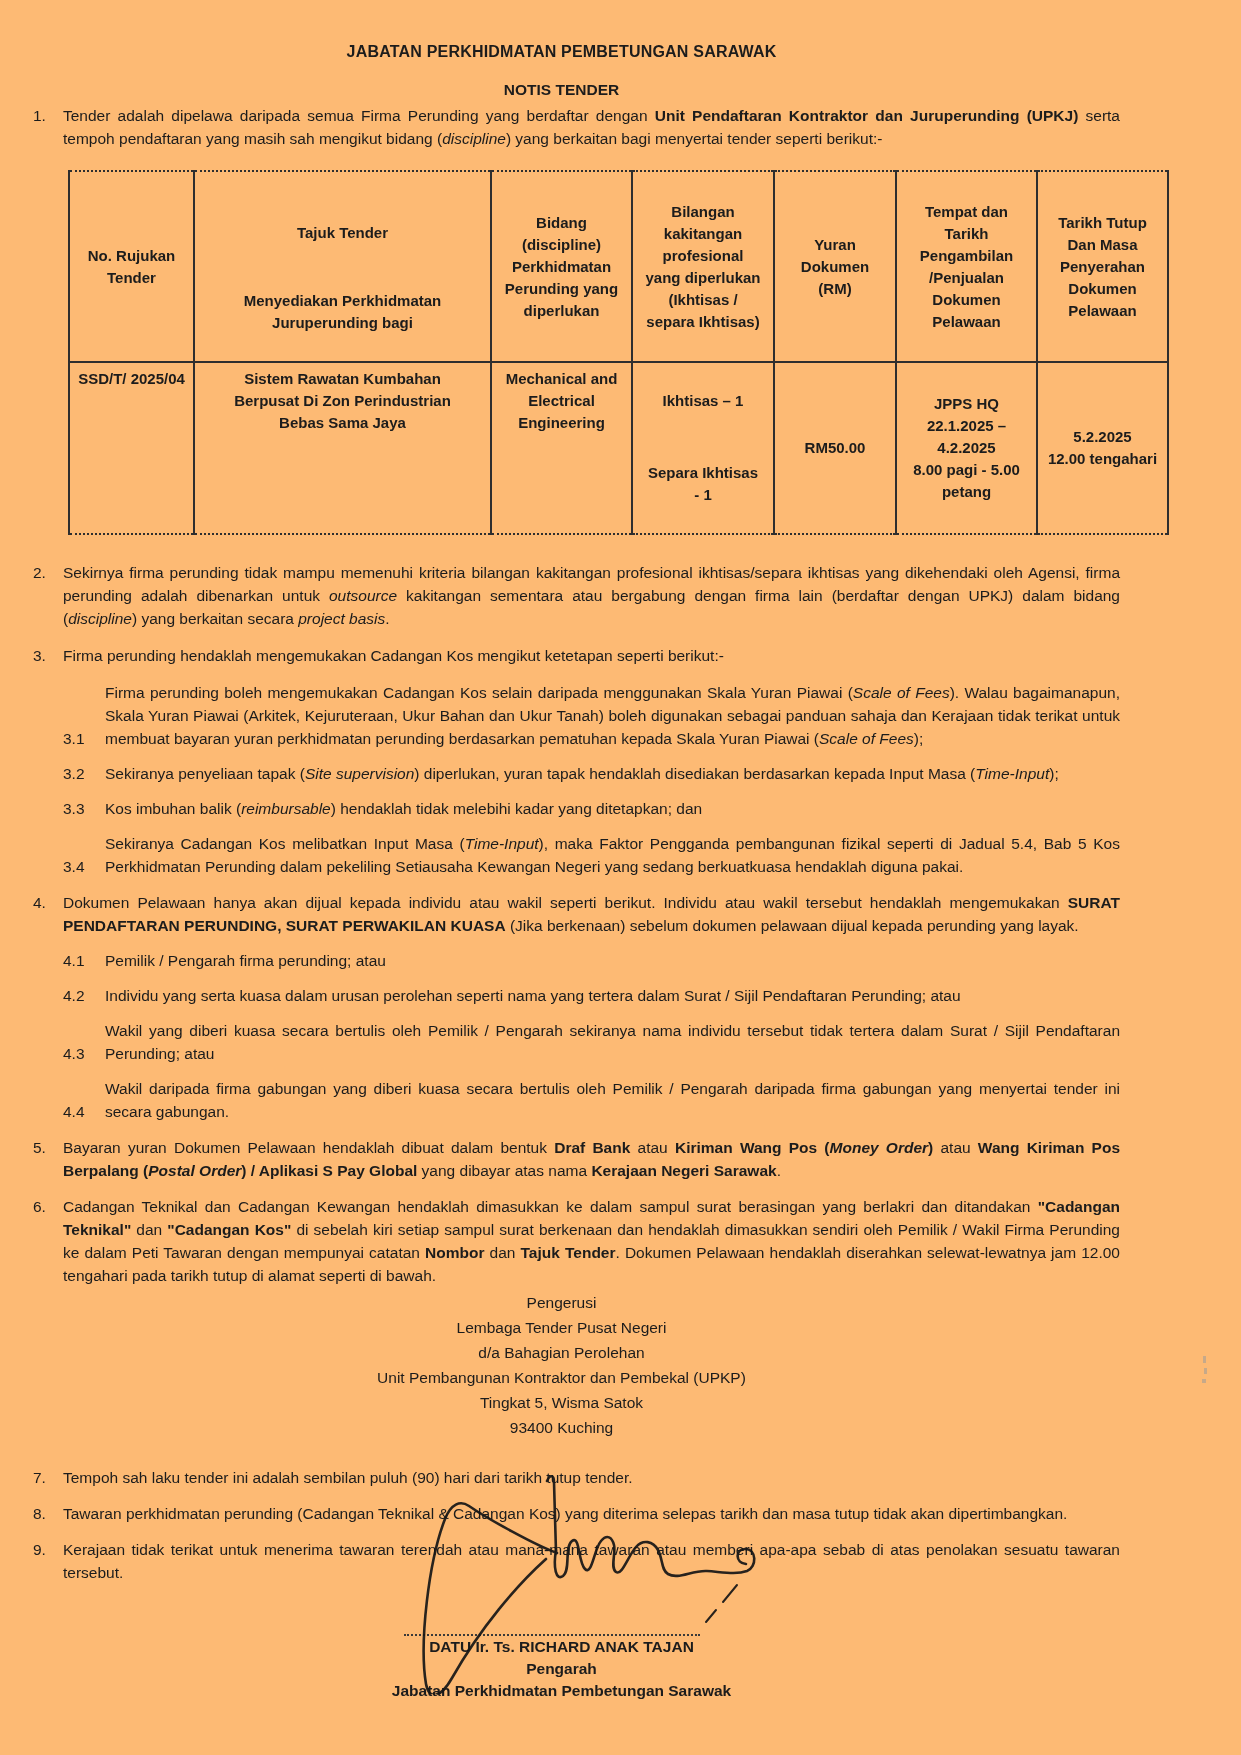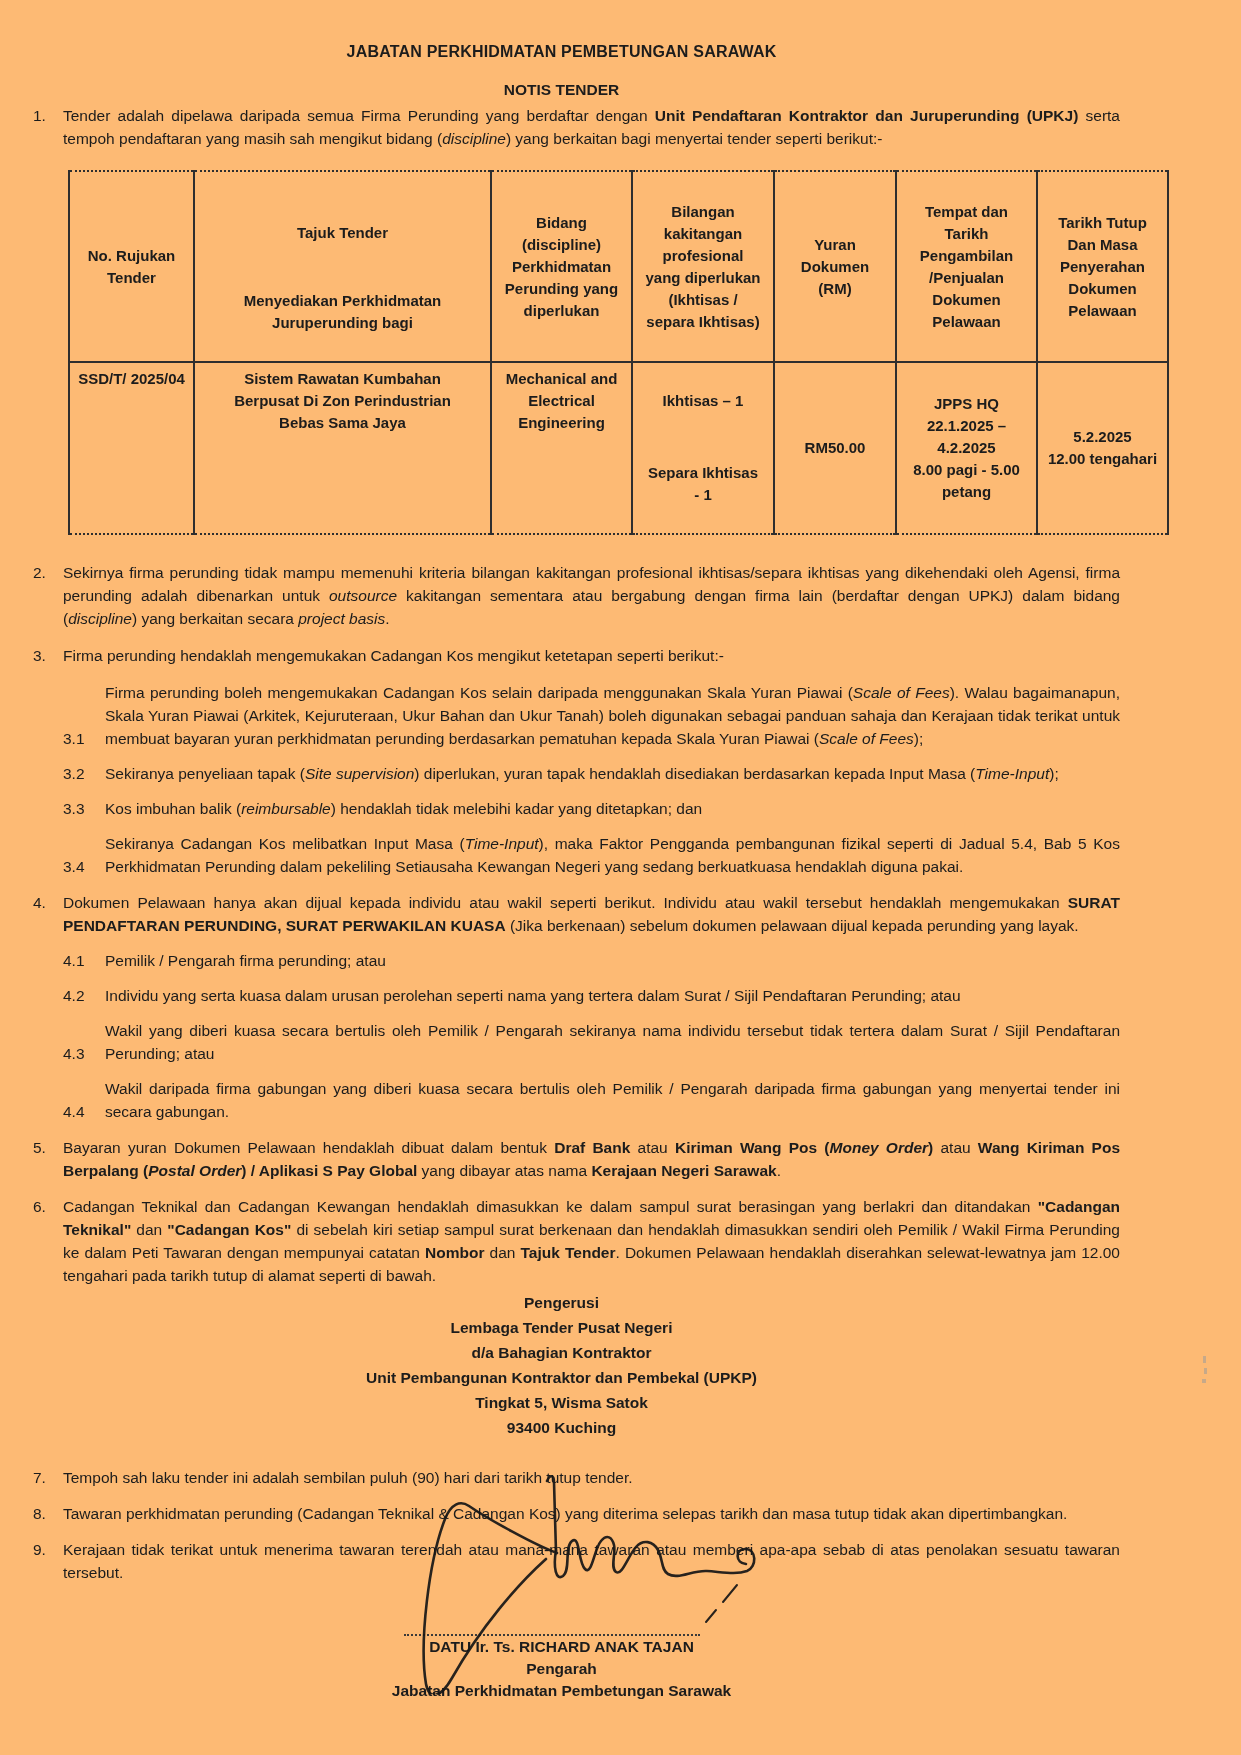--- a/index.html
+++ b/index.html
@@ -48,21 +48,21 @@
   table.tender thead th { vertical-align:middle; border-top-style:dotted; }
   table.tender .h-tajuk { vertical-align:top; padding-top:28px; }
   table.tender .h-tajuk .sub-line { margin-top:24px; }
   table.tender tbody td { border-bottom-style:dotted; }
   td.va-top  { vertical-align:top; padding-top:6px; }
   td.va-ref  { vertical-align:top; padding-top:24px; }
   td.va-bil  { vertical-align:top; padding-top:26px; height:122px; }
   td.va-bil .gap-line { margin-top:28px; }
   td.va-mid  { vertical-align:middle; }
 
-  .address { font-weight:bold; line-height:25px; margin-top:3px; }
+  .address { font-weight:normal; line-height:25px; margin-top:3px; }
 
   .sig-wrap { position:relative; margin:50px 30px 0 0; text-align:center; line-height:22px; }
   .sig-line { width:296px; height:0; border-bottom:2px dotted #3a3a3a; margin:0 auto; position:relative; left:-10px; }
   .sig-caption { margin-top:3px; }
   .sig-name, .sig-role, .sig-org { font-weight:bold; }
   .sig-svg { position:absolute; left:398px; top:1458px; width:380px; height:236px; pointer-events:none; }
 
   .speck { position:absolute; background:#9a9a9a; opacity:.55; }
 </style>
 </head>
@@ -203,21 +203,21 @@
   </div>
 
   <div class="item">
     <span class="num">6.</span>
     <div class="body"><span>Cadangan Teknikal dan Cadangan Kewangan hendaklah dimasukkan ke dalam sampul surat berasingan yang berlakri dan ditandakan </span><span style="font-weight: 700;">"Cadangan Teknikal"</span><span> dan </span><span style="font-weight: 700;">"Cadangan Kos"</span><span> di sebelah kiri setiap sampul surat berkenaan dan hendaklah dimasukkan sendiri oleh Pemilik / Wakil Firma Perunding ke dalam Peti Tawaran dengan mempunyai catatan </span><span style="font-weight: 700;">Nombor</span><span> dan </span><span style="font-weight: 700;">Tajuk Tender</span><span>. Dokumen Pelawaan hendaklah diserahkan selewat-lewatnya jam 12.00 tengahari pada tarikh tutup di alamat seperti di bawah.</span></div>
   </div>
 
   <div class="address centerblock">
     <div>Pengerusi</div>
     <div>Lembaga Tender Pusat Negeri</div>
-    <div>d/a Bahagian Kontraktor</div>
+    <div>d/a Bahagian Perolehan</div>
     <div>Unit Pembangunan Kontraktor dan Pembekal (UPKP)</div>
     <div>Tingkat 5, Wisma Satok</div>
     <div>93400 Kuching</div>
   </div>
 
   <div class="item mt-lg">
     <span class="num">7.</span>
     <div class="body"><span>Tempoh sah laku tender ini adalah sembilan puluh (90) hari dari tarikh tutup tender.</span></div>
   </div>
   <div class="item">

